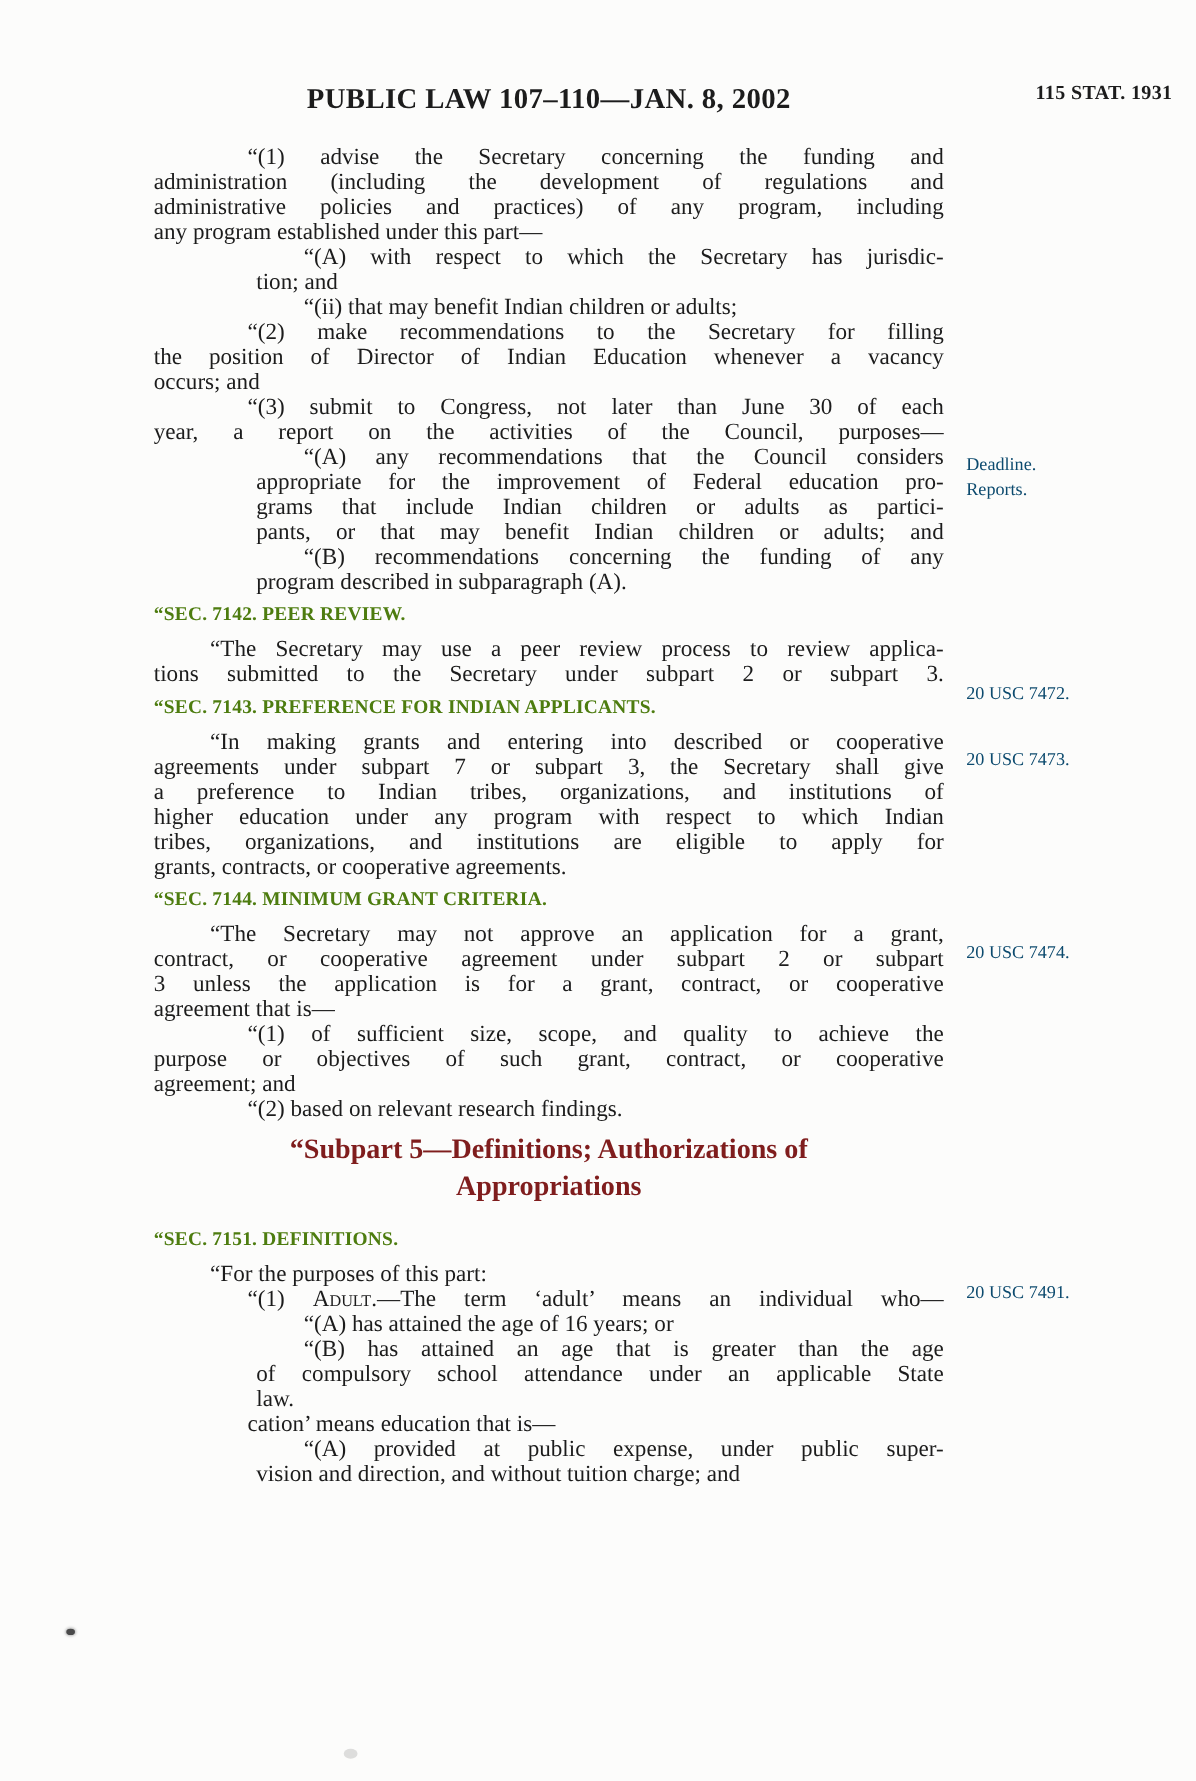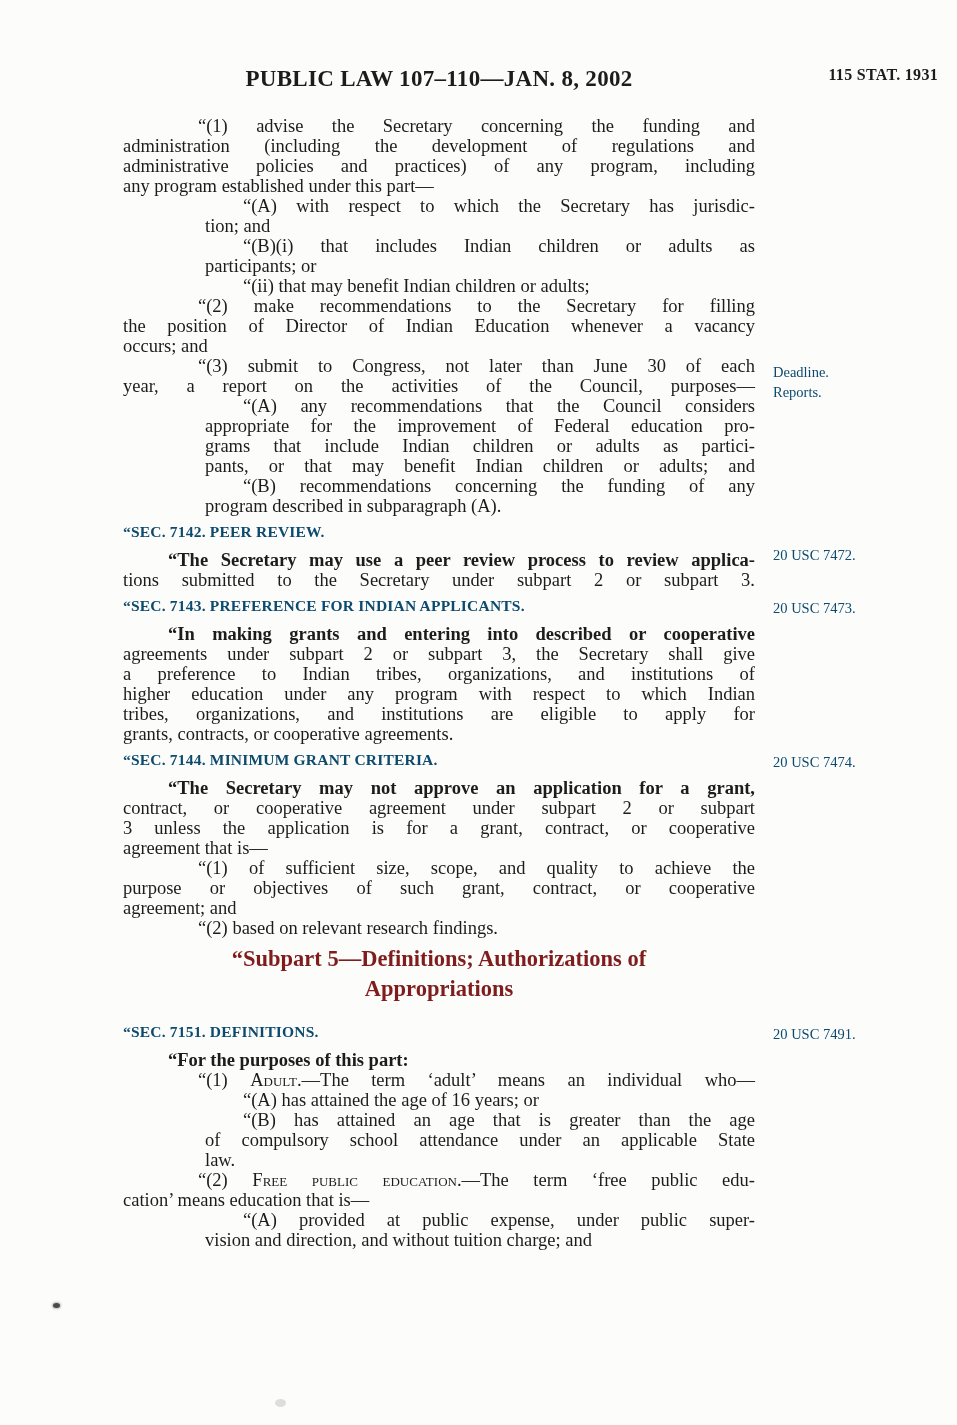--- a/index.html
+++ b/index.html
@@ -42,34 +42,34 @@
     line-height: 20px;
   }
   .line {
     text-align: justify;
     text-align-last: left;
     white-space: normal;
   }
   .line.stretch { text-align-last: justify; }
   
   .p-flush .line { padding-left: 0; }
-  .p-flush .line:first-child { padding-left: 45px; font-weight: bold; }
+  .p-flush .line:first-child { padding-left: 45px; }
   .p-l1 .line { padding-left: 0; }
   .p-l1 .line:first-child { padding-left: 75px; }
   .p-l2 .line { padding-left: 82px; }
   .p-l2 .line:first-child { padding-left: 120px; }
   .sc { font-variant: small-caps; }
   
   .heading {
     margin-top: 6px;
     font-size: 15.5px;
     font-weight: bold;
     line-height: 20px;
     letter-spacing: 0.2px;
-    color: #0c4a6e;
+    color: #4d7c0f;
   }
   .heading.after-subpart { margin-top: 18px; }
   .para.after-heading { margin-top: 8px; }
   
   .subpart {
     margin-top: 6px;
     font-size: 22.5px;
     font-weight: bold;
     line-height: 30px;
     text-align: center;
@@ -104,24 +104,20 @@
         <div class="line stretch">“(1) advise the Secretary concerning the funding and</div>
         <div class="line stretch">administration (including the development of regulations and</div>
         <div class="line stretch">administrative policies and practices) of any program, including</div>
         <div class="line">any program established under this part—</div>
       </div>
       <div class="para p-l2">
         <div class="line stretch">“(A) with respect to which the Secretary has jurisdic-</div>
         <div class="line">tion; and</div>
       </div>
       <div class="para p-l2">
-        <div class="line stretch">“(B)(i) that includes Indian children or adults as</div>
-        <div class="line">participants; or</div>
-      </div>
-      <div class="para p-l2">
         <div class="line">“(ii) that may benefit Indian children or adults;</div>
       </div>
       <div class="para p-l1">
         <div class="line stretch">“(2) make recommendations to the Secretary for filling</div>
         <div class="line stretch">the position of Director of Indian Education whenever a vacancy</div>
         <div class="line">occurs; and</div>
       </div>
       <div class="para p-l1">
         <div class="line stretch">“(3) submit to Congress, not later than June 30 of each</div>
         <div class="line stretch">year, a report on the activities of the Council, purposes—</div>
@@ -137,21 +133,21 @@
         <div class="line">program described in subparagraph (A).</div>
       </div>
       <div class="heading">“SEC. 7142. PEER REVIEW.</div>
       <div class="para p-flush after-heading">
         <div class="line stretch">“The Secretary may use a peer review process to review applica-</div>
         <div class="line stretch">tions submitted to the Secretary under subpart 2 or subpart 3.</div>
       </div>
       <div class="heading">“SEC. 7143. PREFERENCE FOR INDIAN APPLICANTS.</div>
       <div class="para p-flush after-heading">
         <div class="line stretch">“In making grants and entering into described or cooperative</div>
-        <div class="line stretch">agreements under subpart 2 or subpart 3, the Secretary shall give</div>
+        <div class="line stretch">agreements under subpart 7 or subpart 3, the Secretary shall give</div>
         <div class="line stretch">a preference to Indian tribes, organizations, and institutions of</div>
         <div class="line stretch">higher education under any program with respect to which Indian</div>
         <div class="line stretch">tribes, organizations, and institutions are eligible to apply for</div>
         <div class="line">grants, contracts, or cooperative agreements.</div>
       </div>
       <div class="heading">“SEC. 7144. MINIMUM GRANT CRITERIA.</div>
       <div class="para p-flush after-heading">
         <div class="line stretch">“The Secretary may not approve an application for a grant,</div>
         <div class="line stretch">contract, or cooperative agreement under subpart 2 or subpart</div>
         <div class="line stretch">3 unless the application is for a grant, contract, or cooperative</div>
@@ -178,21 +174,20 @@
       </div>
       <div class="para p-l2">
         <div class="line">“(A) has attained the age of 16 years; or</div>
       </div>
       <div class="para p-l2">
         <div class="line stretch">“(B) has attained an age that is greater than the age</div>
         <div class="line stretch">of compulsory school attendance under an applicable State</div>
         <div class="line">law.</div>
       </div>
       <div class="para p-l1">
-        <div class="line stretch"><span>“(2) </span><span class="sc">Free public education.</span><span>—The term ‘free public edu-</span></div>
         <div class="line">cation’ means education that is—</div>
       </div>
       <div class="para p-l2">
         <div class="line stretch">“(A) provided at public expense, under public super-</div>
         <div class="line">vision and direction, and without tuition charge; and</div>
       </div>
     </div>
 
   <div class="speck speck-dark"></div>
   <div class="speck speck-faint"></div>

